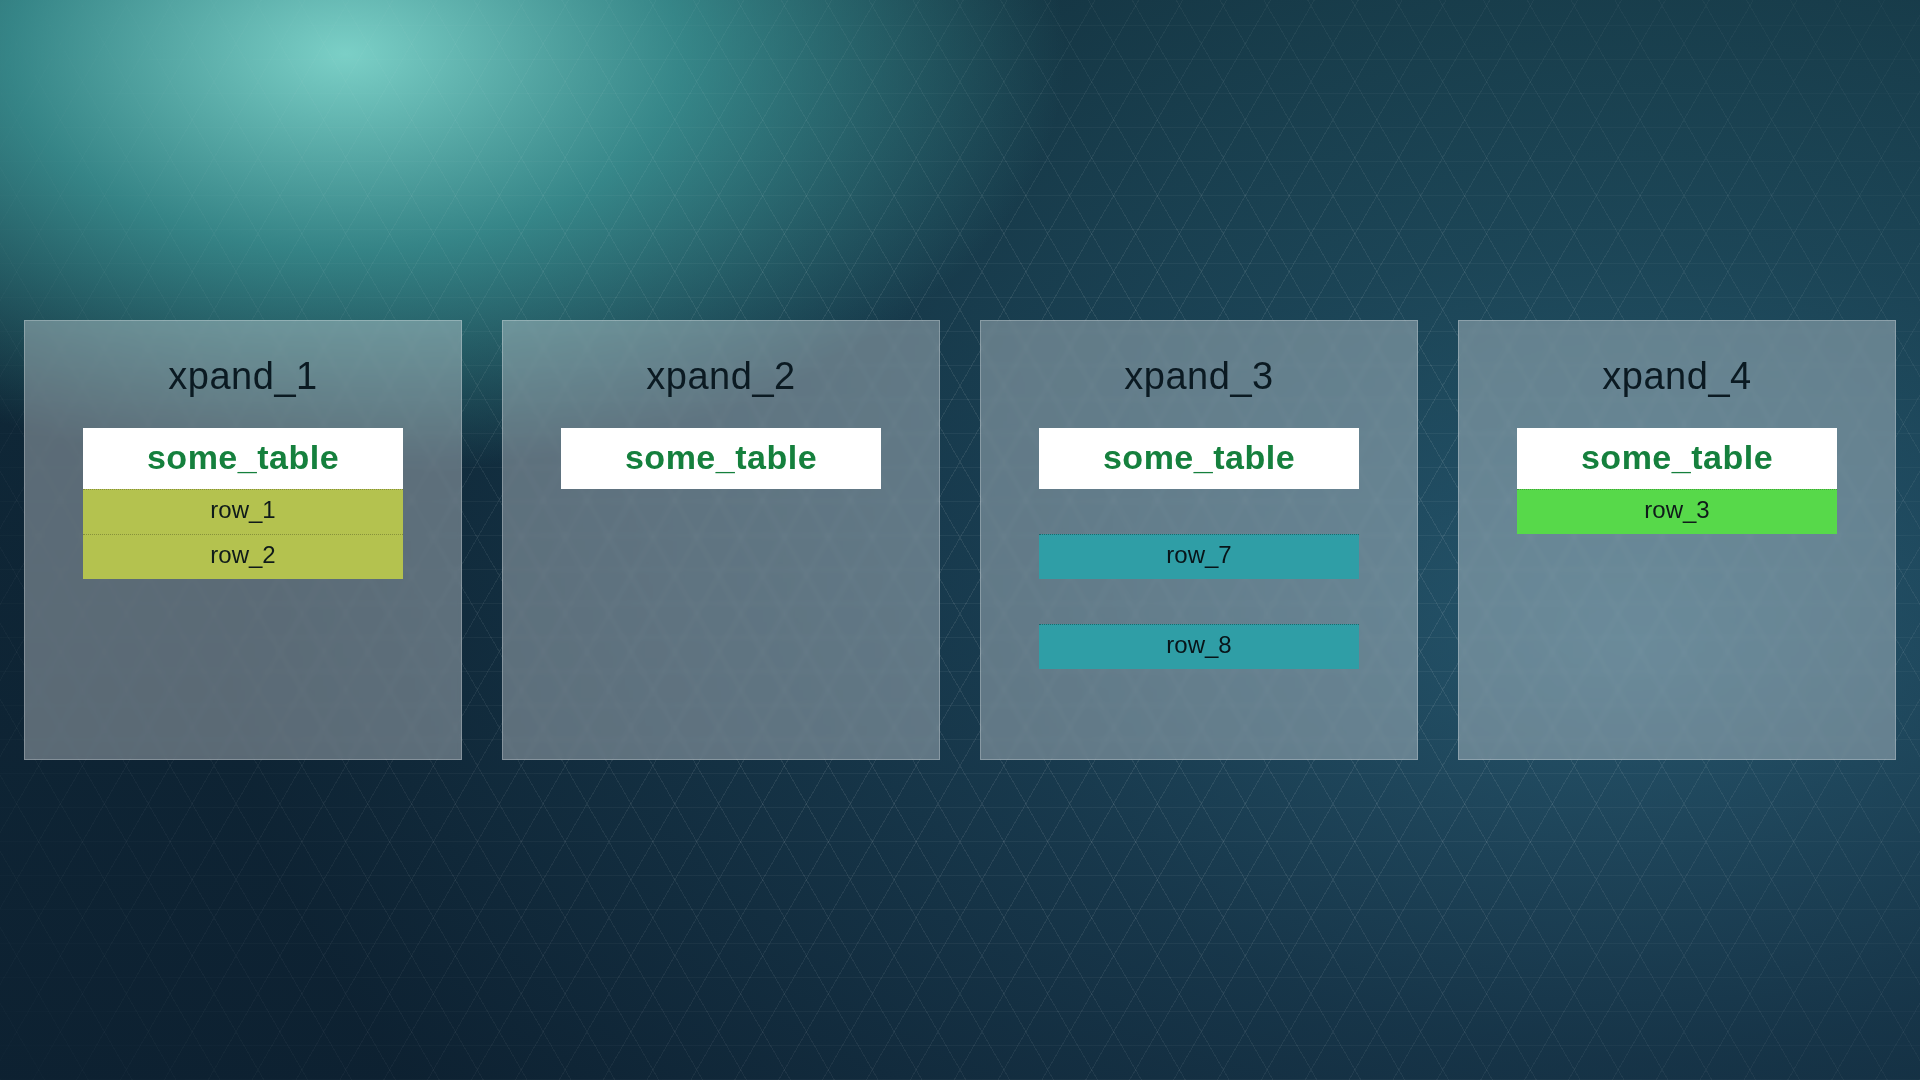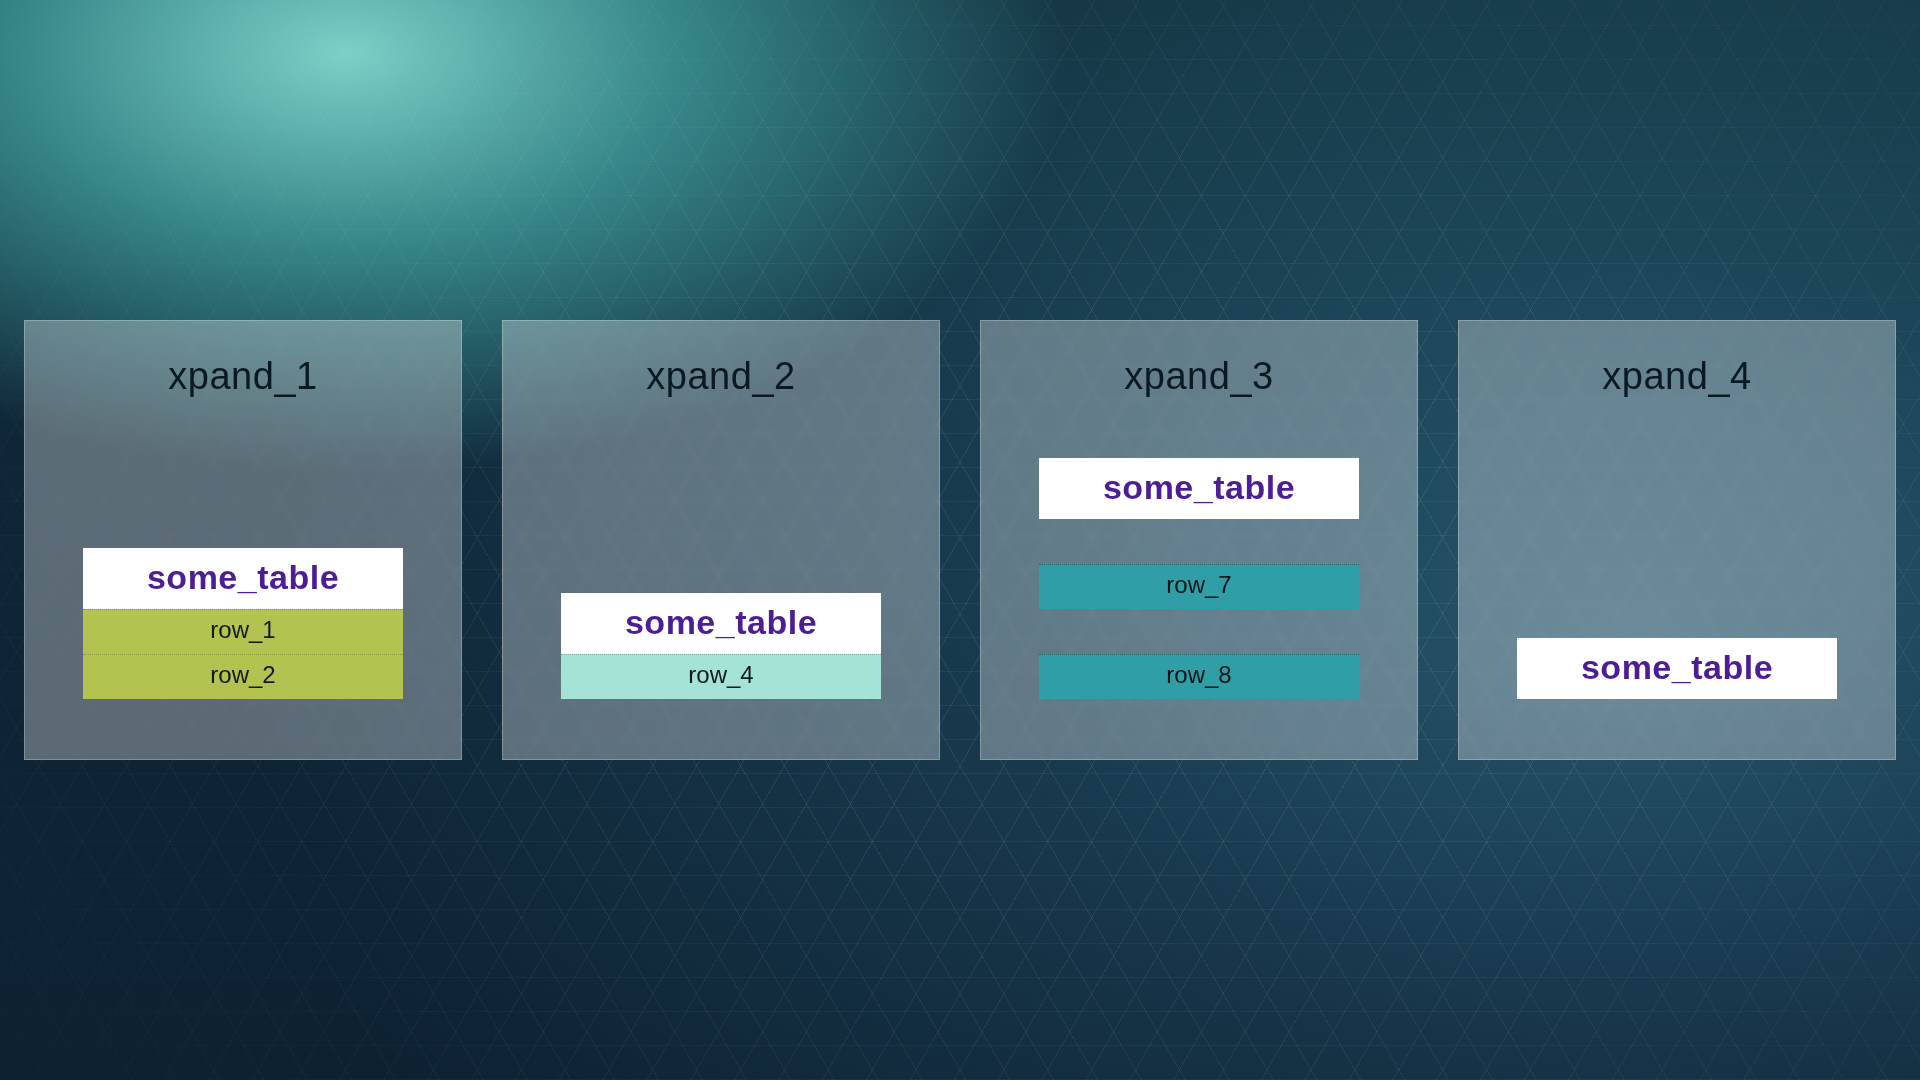--- a/index.html
+++ b/index.html
@@ -42,38 +42,37 @@
   .node-card {
     width: 485px;
     min-height: 440px;
     background: rgba(234,238,242,0.35);
     border: 1px solid rgba(255,255,255,0.25);
     padding: 34px 46px 60px;
     backdrop-filter: blur(2px);
     display: flex;
     flex-direction: column;
     align-items: center;
-    justify-content: space-between;
   }
 
   .node-title {
     font-size: 38px;
     color: #0b1a22;
     letter-spacing: 0.5px;
     margin-bottom: 30px;
     font-weight: 400;
   }
 
   .table-box {
     width: 320px;
   }
 
   .table-header {
     background: #ffffff;
-    color: #4c1d95;
+    color: #15803d;
     font-weight: 800;
     font-size: 34px;
     text-align: center;
     padding: 10px 10px 12px;
     letter-spacing: 0.5px;
   }
 
   .table-row {
     font-size: 24px;
     text-align: center;
@@ -102,33 +101,33 @@
       <div class="table-header">some_table</div>
       <div class="table-row">row_1</div>
       <div class="table-row">row_2</div>
     </div>
   </div>
 
   <div class="node-card">
     <div class="node-title">xpand_2</div>
     <div class="table-box rows-mint">
       <div class="table-header">some_table</div>
-      <div class="table-row">row_4</div>
     </div>
   </div>
 
   <div class="node-card">
     <div class="node-title">xpand_3</div>
     <div class="table-box rows-teal">
       <div class="table-header">some_table</div>
       <div class="table-row">row_7</div>
       <div class="table-row">row_8</div>
     </div>
   </div>
 
   <div class="node-card">
     <div class="node-title">xpand_4</div>
     <div class="table-box rows-green">
       <div class="table-header">some_table</div>
+      <div class="table-row">row_3</div>
     </div>
   </div>
 
 </div>
 
 </body></html>

